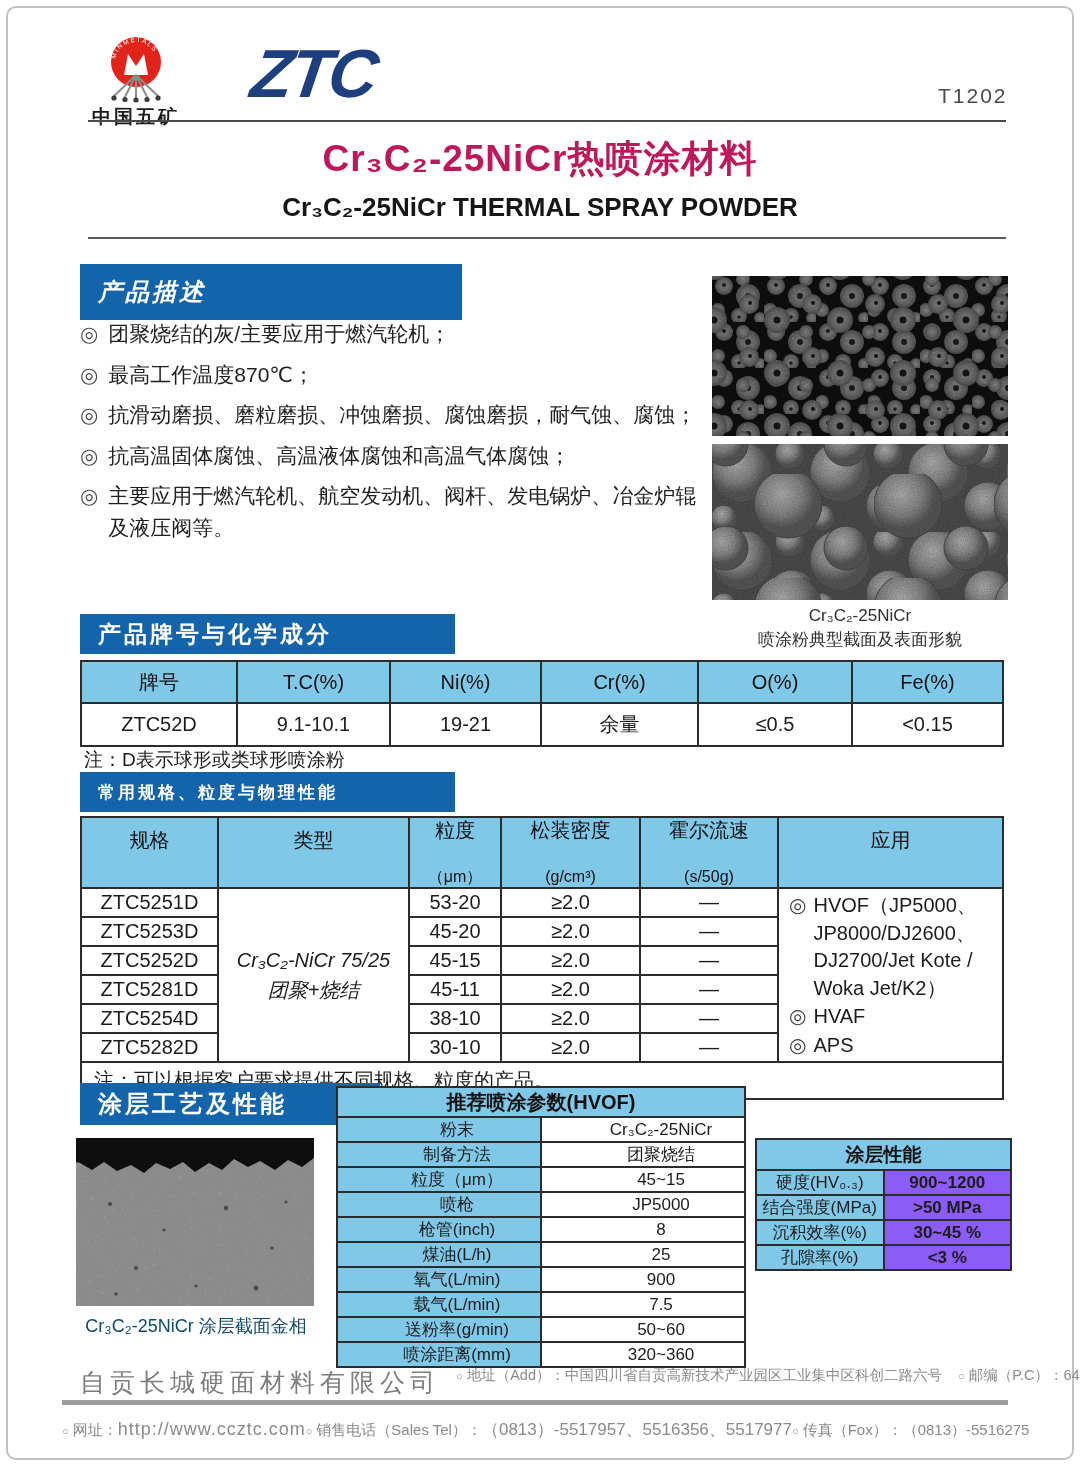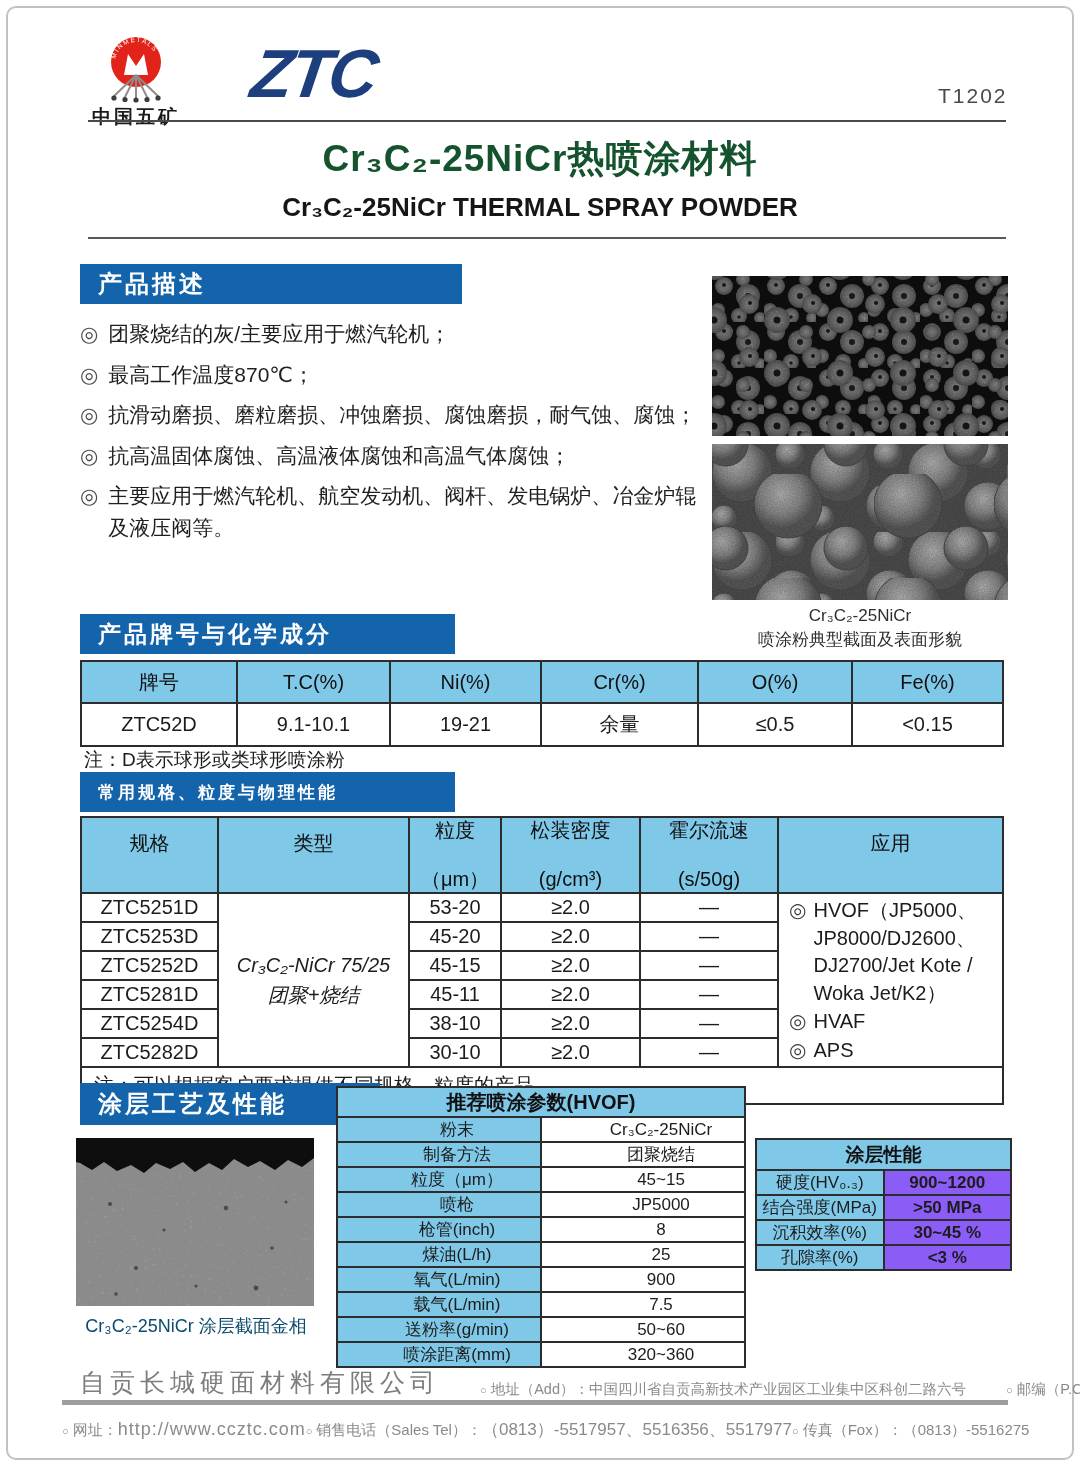--- a/index.html
+++ b/index.html
@@ -12,28 +12,28 @@
   .mm-text{position:absolute;left:76px;top:104px;width:120px;text-align:center;
            font-size:19px;font-weight:bold;letter-spacing:3px;color:#1a1a1a;}
   .ztc-logo{position:absolute;left:252px;top:34px;font-size:68px;font-weight:bold;font-style:italic;
             letter-spacing:-3px;color:#1d3f7e;transform:skewX(-8deg);}
   .doc-code{position:absolute;left:938px;top:84px;font-size:21px;letter-spacing:2px;color:#4a4a4a;}
   .rule{position:absolute;background:#4a4a4a;}
   .rule-top{left:88px;top:120px;width:918px;height:2px;}
   .rule-title{left:88px;top:237px;width:918px;height:2px;background:#585858;}
 
   .title-zh{position:absolute;left:0;top:134px;width:100%;text-align:center;
-            font-size:37px;font-weight:bold;color:#14532d;letter-spacing:1px;}
+            font-size:37px;font-weight:bold;color:#be185d;letter-spacing:1px;}
   .title-en{position:absolute;left:0;top:192px;width:100%;text-align:center;
             font-size:26px;font-weight:bold;color:#161616;}
 
   
   .section-bar{position:absolute;background:#1464ab;color:#ffffff;font-weight:bold;letter-spacing:3px;
                display:flex;align-items:center;padding-left:18px;box-sizing:border-box;}
-  #bar-desc{left:80px;top:264px;width:382px;height:40px;font-size:24px;}
+  #bar-desc{left:80px;top:264px;width:382px;height:56px;font-size:24px;font-style:italic;}
   #bar-comp{left:80px;top:614px;width:375px;height:40px;font-size:23px;}
   #bar-spec{left:80px;top:772px;width:375px;height:40px;font-size:17px;}
   #bar-coating{left:80px;top:1083px;width:300px;height:42px;font-size:24px;}
 
   
   .desc-list{position:absolute;left:80px;top:318px;width:632px;}
   .desc-item{display:flex;margin-bottom:9px;font-size:21px;line-height:1.5;color:#1f1f1f;}
   .desc-marker{color:#4e4e4e;margin-right:10px;flex:0 0 auto;}
   .desc-text{flex:1;}
 
@@ -52,21 +52,21 @@
   th,td{border:2px solid #2c2c2c;text-align:center;padding:0;}
   th{background:#7fc8e8;font-weight:normal;color:#101010;}
 
   .comp-table{left:80px;top:660px;width:922px;}
   .comp-table th{height:40px;font-size:20px;}
   .comp-table td{height:41px;font-size:20px;background:#ffffff;}
   .comp-note{position:absolute;left:84px;top:747px;font-size:19px;color:#1b1b1b;}
 
   .spec-table{left:80px;top:816px;width:922px;}
   .spec-table thead th{height:52px;font-size:20px;line-height:1.25;}
-  .spec-table thead .sub{font-size:20px;margin-top:24px;}
+  .spec-table thead .sub{font-size:16px;margin-top:24px;}
   .spec-table td{height:27px;font-size:20px;background:#ffffff;}
   .type-cell{font-size:20px;line-height:1.5;font-style:italic;}
   .app-cell{text-align:left;vertical-align:top;padding:3px 6px 0 10px;}
   .app-item{display:flex;font-size:20px;line-height:1.38;margin-bottom:1px;}
   .app-marker{margin-right:7px;flex:0 0 auto;color:#3c3c3c;}
   .app-text{flex:1;}
   .spec-note-cell{text-align:left;font-size:19px;height:32px;padding:4px 12px;background:#ffffff;}
 
   .param-table{left:336px;top:1086px;width:410px;}
   .param-table th{height:28px;font-size:20px;font-weight:bold;}
@@ -74,22 +74,22 @@
   .p-label{background:#7fc8e8;width:252px;}
   .p-value{background:#ffffff;}
 
   .perf-table{left:755px;top:1138px;width:257px;}
   .perf-table th{height:29px;font-size:19px;font-weight:bold;}
   .perf-table td{height:22px;font-size:17px;}
   .perf-label{background:#7fc8e8;width:141px;}
   .perf-value{background:#8b5cf6;font-weight:bold;}
 
   
-  .footer-line1{position:absolute;left:80px;top:1366px;width:930px;display:flex;align-items:flex-end;
-                color:#8a8a8a;white-space:nowrap;gap:24px;}
+  .footer-line1{position:absolute;left:80px;top:1366px;width:930px;display:flex;align-items:flex-start;
+                color:#8a8a8a;white-space:nowrap;}
   .company{font-size:25px;letter-spacing:5px;color:#7d7d7d;}
   .f-item{font-size:14.5px;margin-left:16px;}
   .f-marker{font-size:11px;margin-right:4px;}
   .footer-rule{position:absolute;left:62px;top:1400px;width:946px;height:5px;background:#9e9e9e;}
   .footer-line2{position:absolute;left:62px;top:1418px;width:948px;display:flex;justify-content:space-between;
                 align-items:baseline;color:#8a8a8a;white-space:nowrap;}
   .f2-group{display:flex;align-items:baseline;font-size:15px;}
   .web-url{font-size:18px;letter-spacing:1px;}
   .tel-value{font-size:17px;}
 </style>

